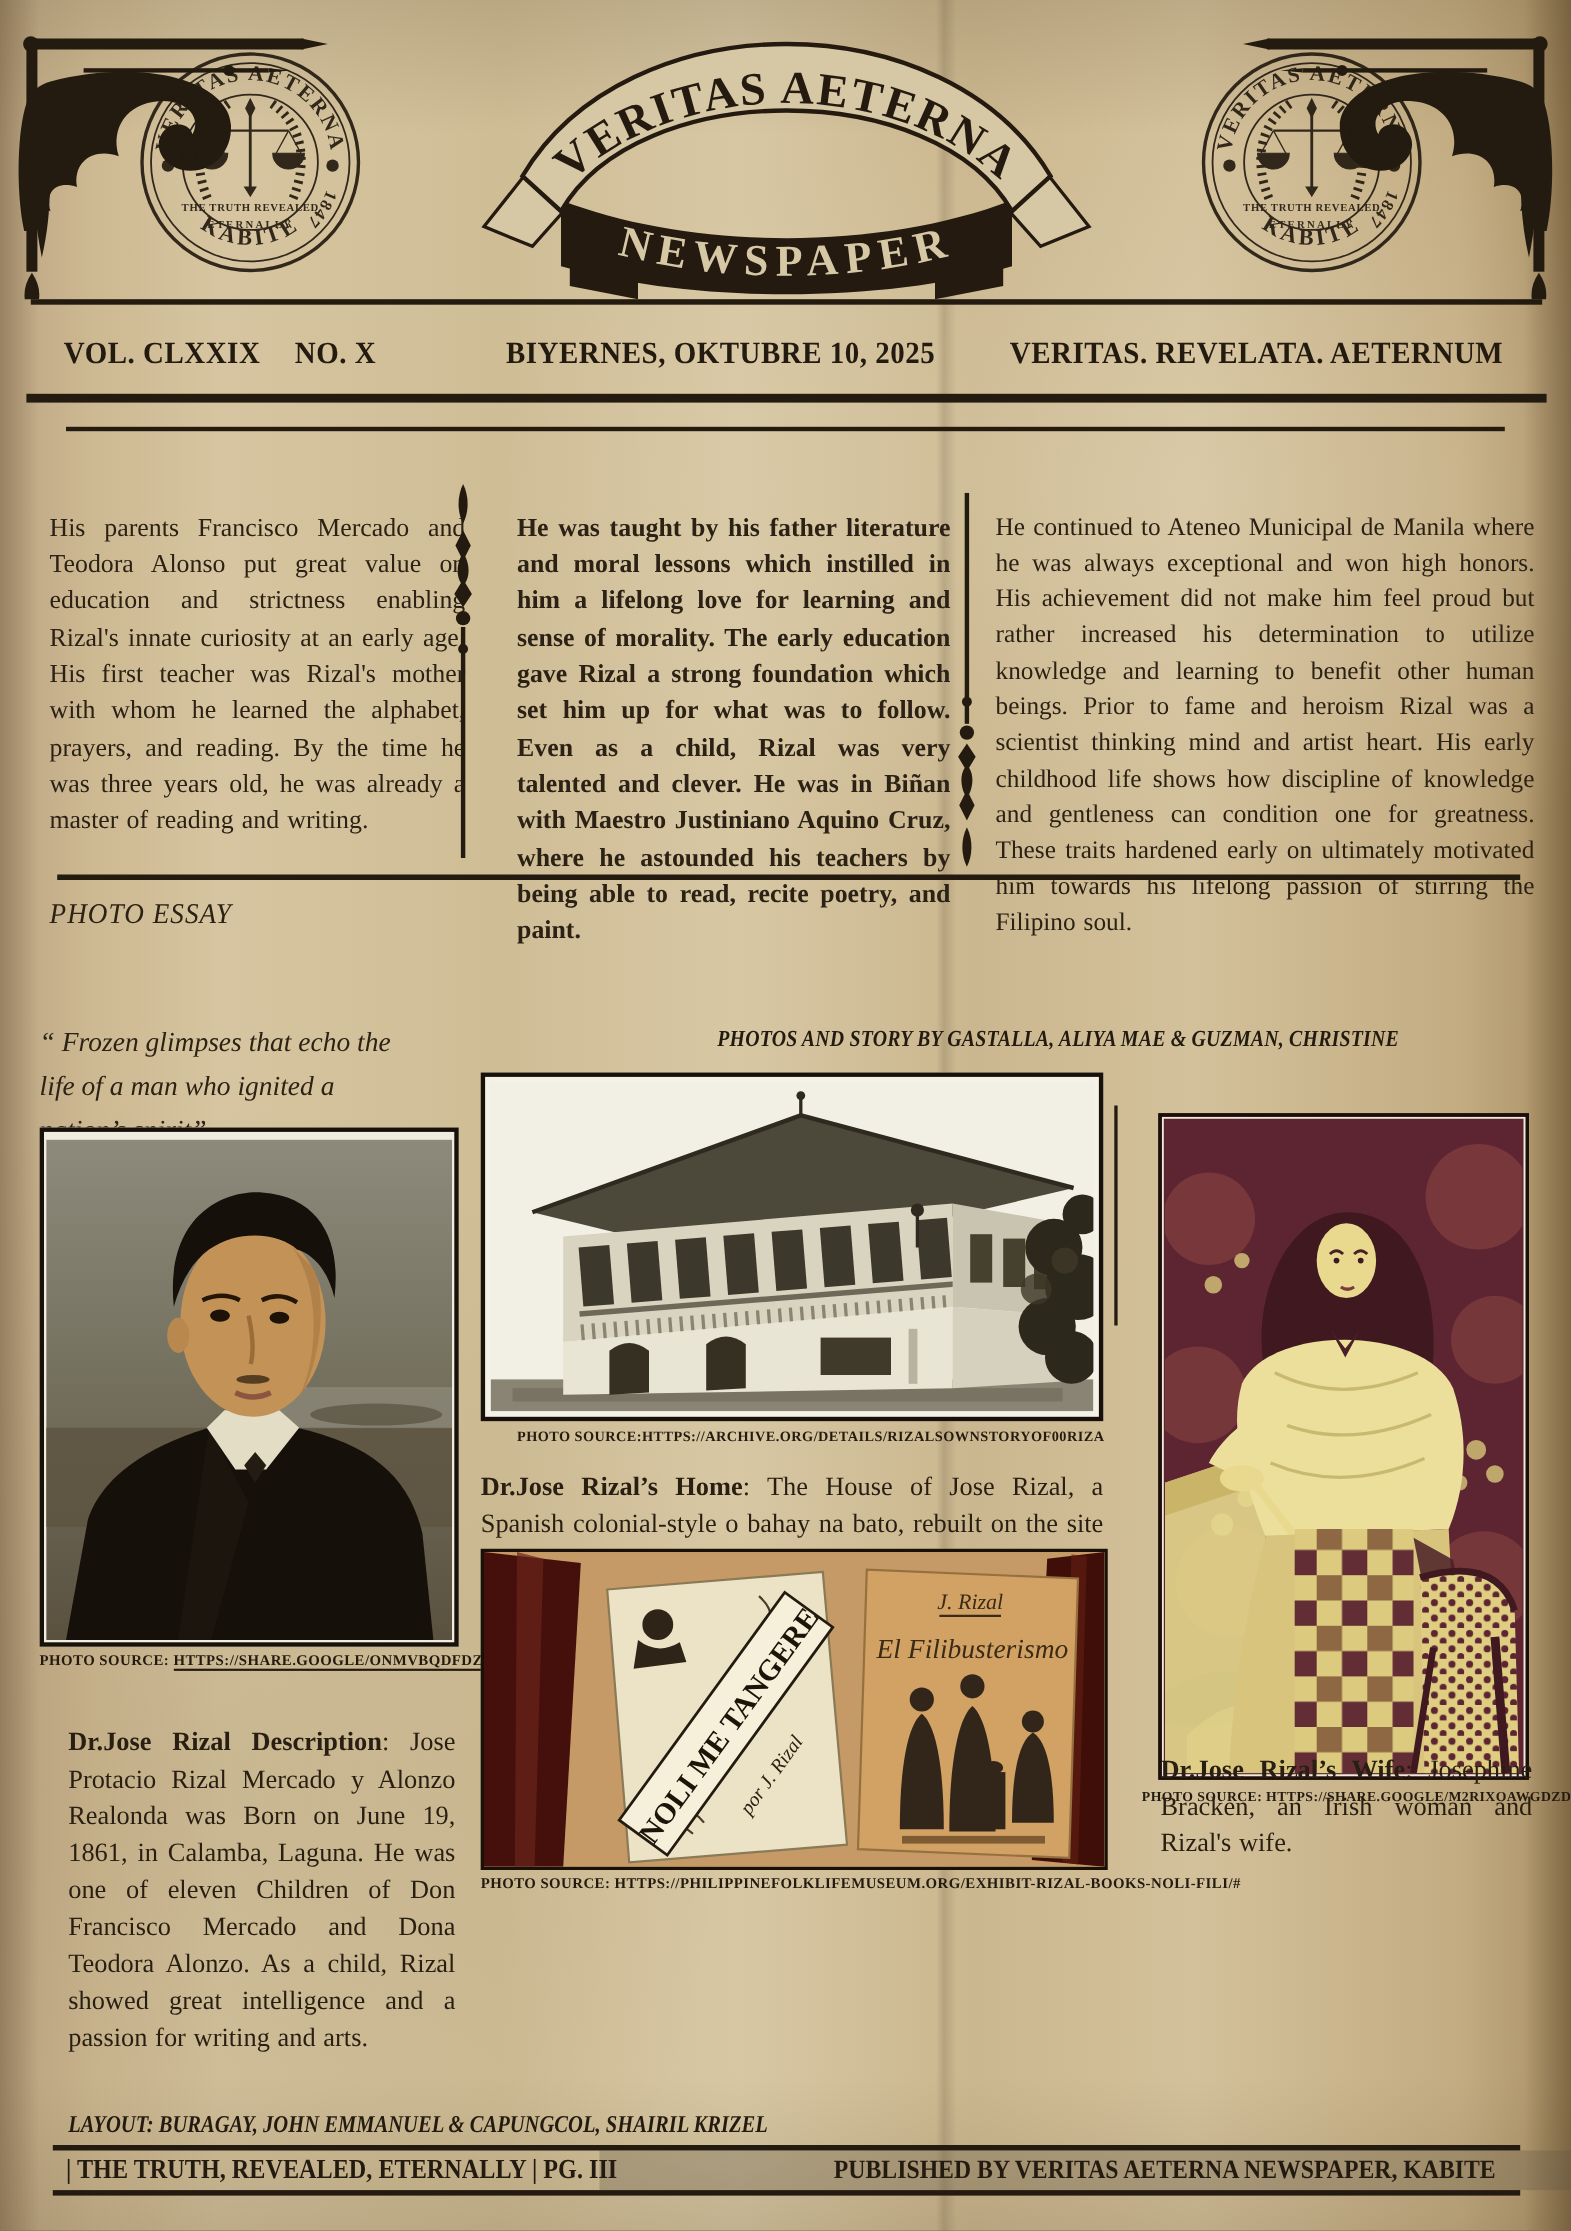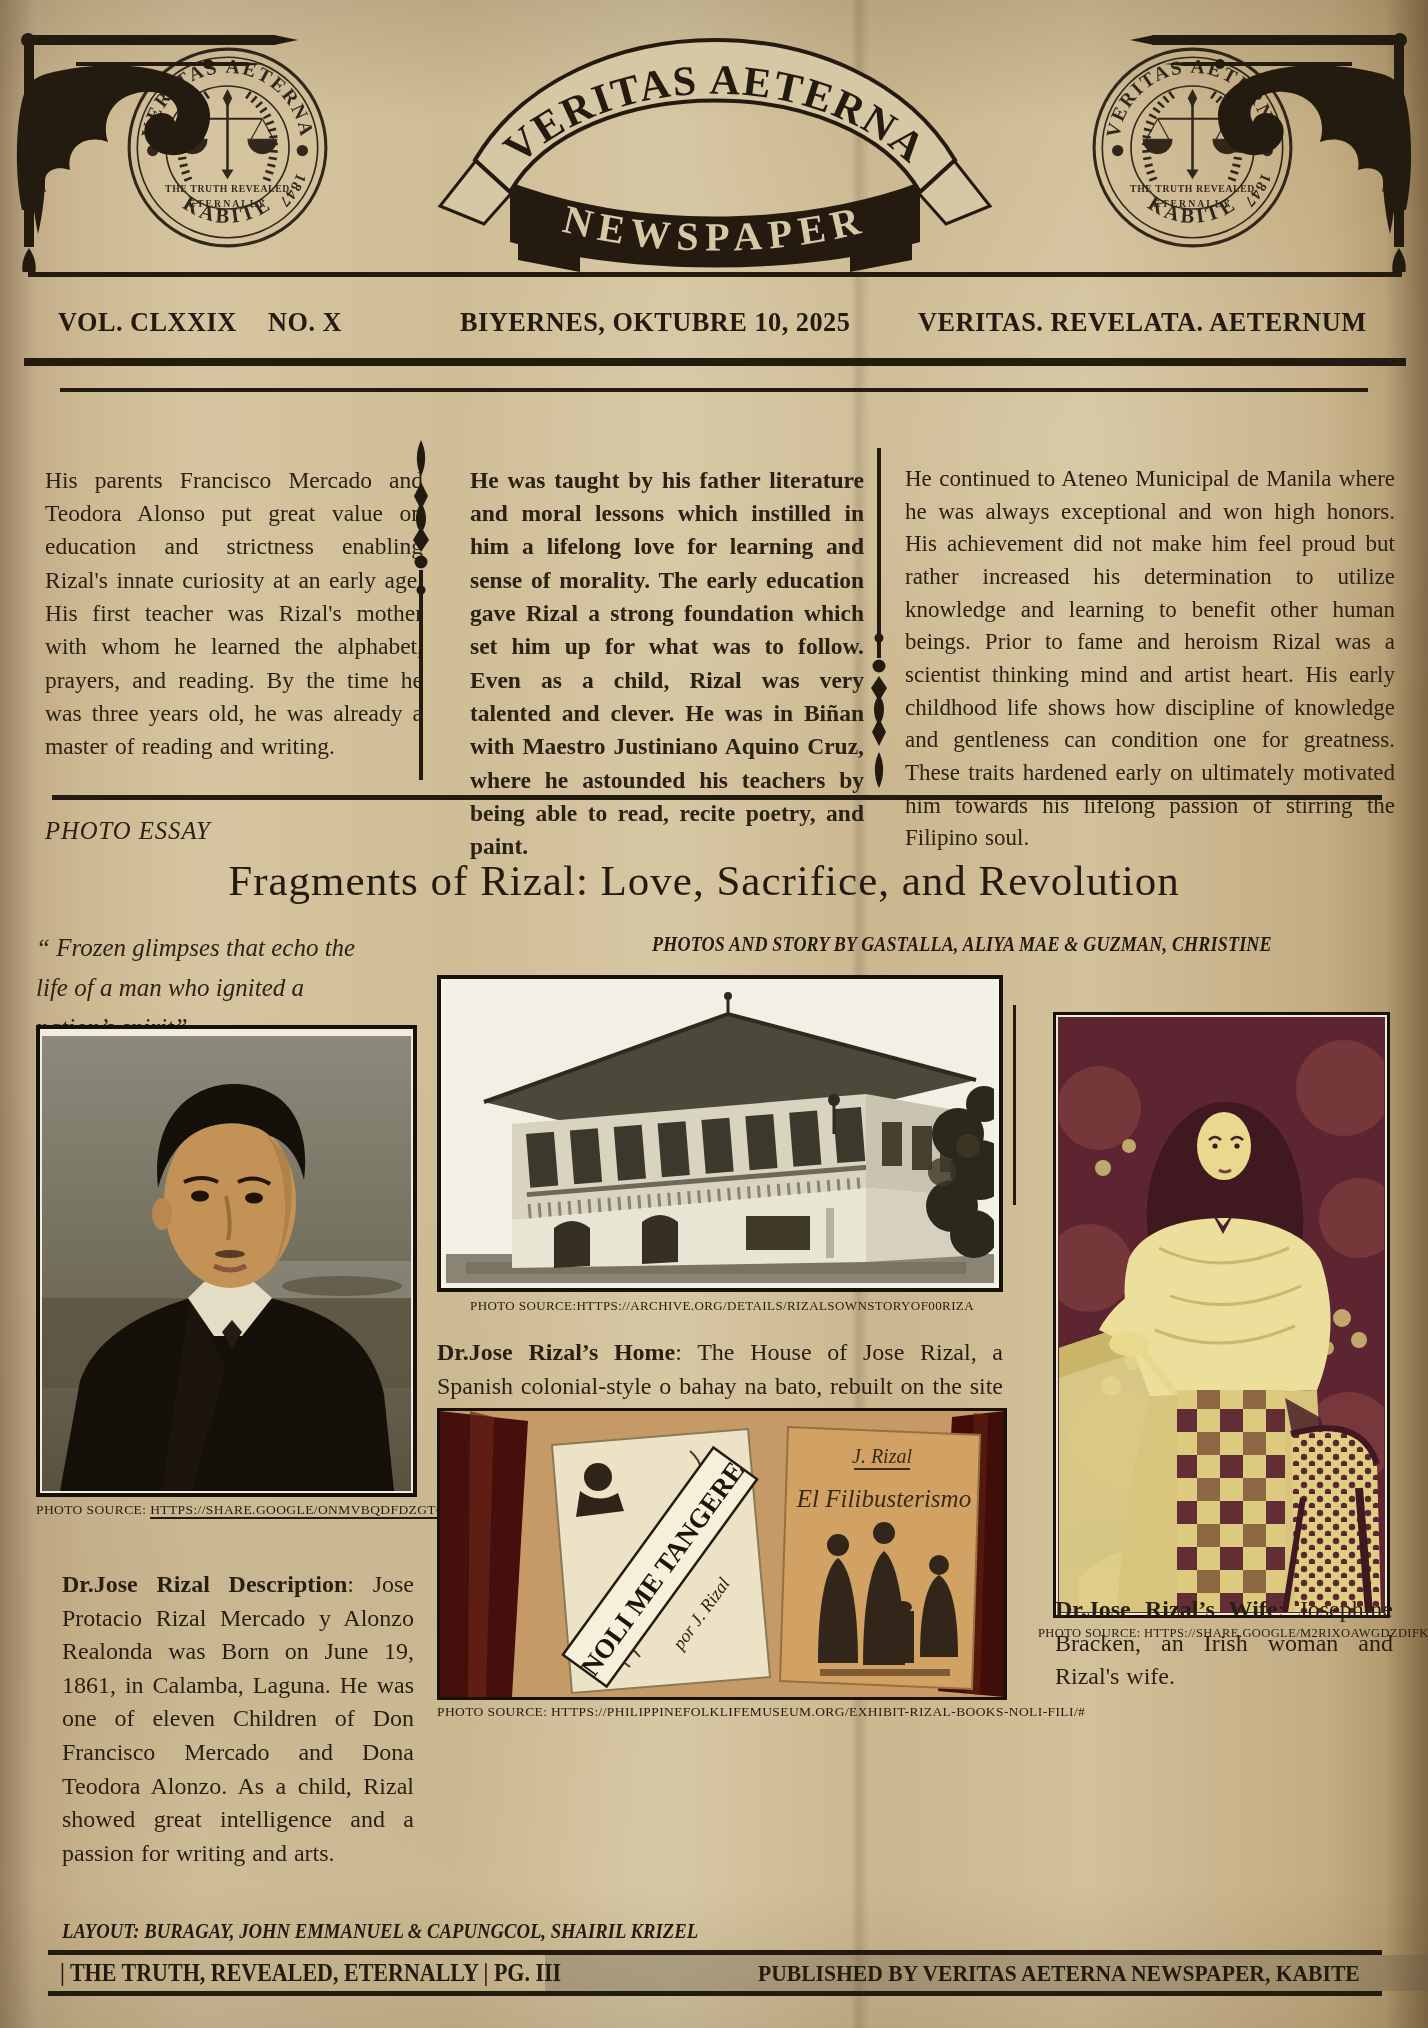--- a/index.html
+++ b/index.html
@@ -32,21 +32,21 @@
   .credit{position:absolute;left:652px;top:932px;font-size:21px;font-weight:bold;font-style:italic;white-space:nowrap;transform:scaleX(.86);transform-origin:left;letter-spacing:.2px;}
 
   
   .photo{position:absolute;border:4px solid #17110a;box-sizing:border-box;background:#efe9da;}
   .photo svg{display:block;}
   .ph-portrait{left:36px;top:1025px;width:381px;height:472px;padding:7px 2px 6px 2px;background:#f0ece0;}
   .ph-home{left:437px;top:975px;width:566px;height:317px;padding:5px;background:#f4f1e7;}
   .ph-works{left:437px;top:1408px;width:570px;height:292px;border-width:3px;background:#c69a66;}
   .ph-wife{left:1053px;top:1012px;width:337px;height:606px;border-width:3px;background:#5c2531;box-shadow:inset 0 0 0 2px #efe9da;padding:3px;box-sizing:border-box;}
 
-  .src{position:absolute;font-size:13.5px;font-weight:normal;letter-spacing:.4px;color:#241b10;white-space:nowrap;}
+  .src{position:absolute;font-size:13.5px;font-weight:bold;letter-spacing:.4px;color:#241b10;white-space:nowrap;}
   .src .lnk{border-bottom:2px solid #241b10;}
 
   .caption{position:absolute;font-size:24px;line-height:1.4;text-align:justify;color:#281f12;word-spacing:1px;}
   .caption b{font-weight:bold;}
 
   .vstub{position:absolute;left:1013px;top:1005px;width:3px;height:200px;background:#241b10;}
 
   
   .f-layout{position:absolute;left:62px;top:1918px;font-size:22px;font-weight:bold;font-style:italic;white-space:nowrap;transform:scaleX(.85);transform-origin:left;}
   .f-strip{position:absolute;left:545px;top:1955px;width:883px;height:36px;background:rgba(95,85,68,.30);}
@@ -216,21 +216,20 @@
       <path d="M13,44 L20,58 L15,68 C19,76 19,86 15,92 L21,102 L13,114 L5,102 L11,92 C7,86 7,76 11,68 L6,58 Z"></path>
       <circle cx="13" cy="124" r="6.5"></circle>
       <rect x="11" y="132" width="4" height="210"></rect>
       <circle cx="13" cy="152" r="4.5"></circle>
     </g>
   </svg>
 
   <div class="rule" style="left:52px;top:795px;width:1330px;height:5px;"></div>
 
   <div class="kicker">PHOTO ESSAY</div>
-  <div class="essay-title">Fragments of Rizal: Love, Sacrifice, and Revolution</div>
   <div class="quote">“ Frozen glimpses that echo the life of a man who ignited a nation’s spirit”</div>
   <div class="credit">PHOTOS AND STORY BY  GASTALLA, ALIYA MAE &amp; GUZMAN, CHRISTINE</div>
 
   <figure class="photo ph-portrait" style="margin:0;">
     <svg width="369" height="455" viewBox="0 0 369 455">
       <defs>
         <linearGradient id="pSky" x1="0" y1="0" x2="0" y2="1">
           <stop offset="0" stop-color="#8d8a7c"></stop>
             <stop offset=".45" stop-color="#767260"></stop>
             <stop offset=".7" stop-color="#6a6251"></stop>

